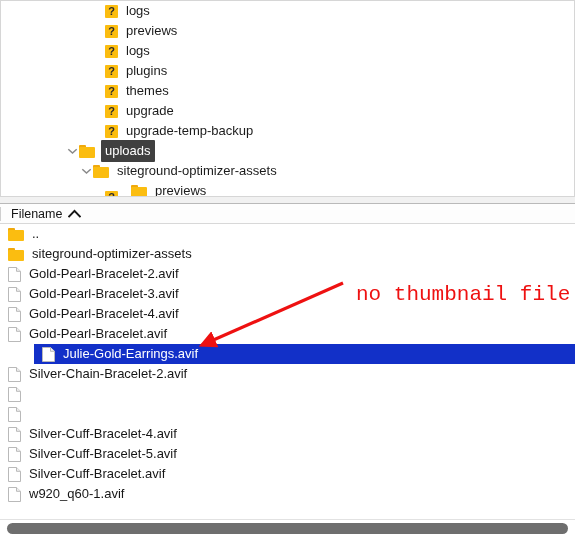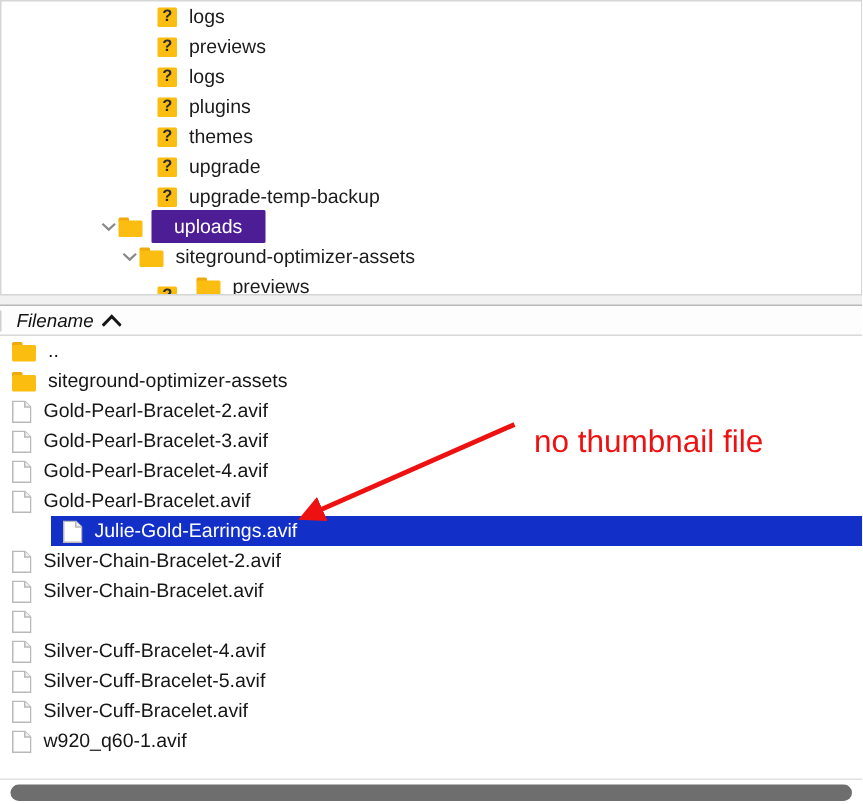--- a/index.html
+++ b/index.html
@@ -86,23 +86,23 @@
 
   
   .file-ico {
     width: 13px; height: 15px;
     position: relative;
   }
   .file-ico svg { display: block; }
 
   .tree-label { padding: 0 2px; }
   .tree-row.selected-inactive .tree-label {
-    background: #4c1d95;
+    background: #404040;
     color: #ffffff;
-    padding: 1px 15px;
+    padding: 1px 4px;
     border-radius: 1px;
   }
 
   
   #tree-clip-row {
     position: absolute;
     left: 0; top: 186px;
     height: 9px;
     width: 100%;
     overflow: hidden;
@@ -137,21 +137,20 @@
     font-size: 12.5px;
     color: #141414;
   }
   #list-header .hdr-cell {
     display: flex;
     align-items: center;
     gap: 6px;
     padding-left: 10px;
     border-left: 1px solid #cfcfcf;
     height: 14px;
-    font-style: italic;
   }
   #list-header .sort-asc-icon { display: block; }
 
   #rows {
     position: relative;
   }
   .list-row {
     height: 20px;
     line-height: 20px;
     display: flex;
@@ -191,21 +190,21 @@
     left: 0; top: 0;
     width: 575px; height: 536px;
     pointer-events: none;
   }
   #anno-text {
     position: absolute;
     left: 356px; top: 220px;
     color: #ee1111;
     font-size: 21px;
     line-height: 30px;
-    font-family: Liberation Sans, sans-serif;
+    font-family: Liberation Mono, monospace;
     white-space: pre;
   }
   #anno-arrow { position: absolute; left: 0; top: 0; }
 </style>
 </head>
 <body>
 
 <div id="app">
 
   <div id="tree-panel">
@@ -381,21 +380,20 @@
           </span>
           <span>Silver-Chain-Bracelet-2.avif</span>
         </div>
         <div class="list-row">
           <span class="ico file-ico">
             <svg width="13" height="15" viewBox="0 0 13 15">
               <path d="M0.5 0.5 H8.5 L12.5 4.3 V14.5 H0.5 Z" fill="#ffffff" stroke="#b9b9b9"></path>
               <path d="M8.5 0.5 V4.3 H12.5" fill="#f0f0f0" stroke="#b9b9b9"></path>
             </svg>
           </span>
-          <span>Silver-Chain-Bracelet.avif</span>
         </div>
         <div class="list-row">
           <span class="ico file-ico">
             <svg width="13" height="15" viewBox="0 0 13 15">
               <path d="M0.5 0.5 H8.5 L12.5 4.3 V14.5 H0.5 Z" fill="#ffffff" stroke="#b9b9b9"></path>
               <path d="M8.5 0.5 V4.3 H12.5" fill="#f0f0f0" stroke="#b9b9b9"></path>
             </svg>
           </span>
         </div>
         <div class="list-row">

